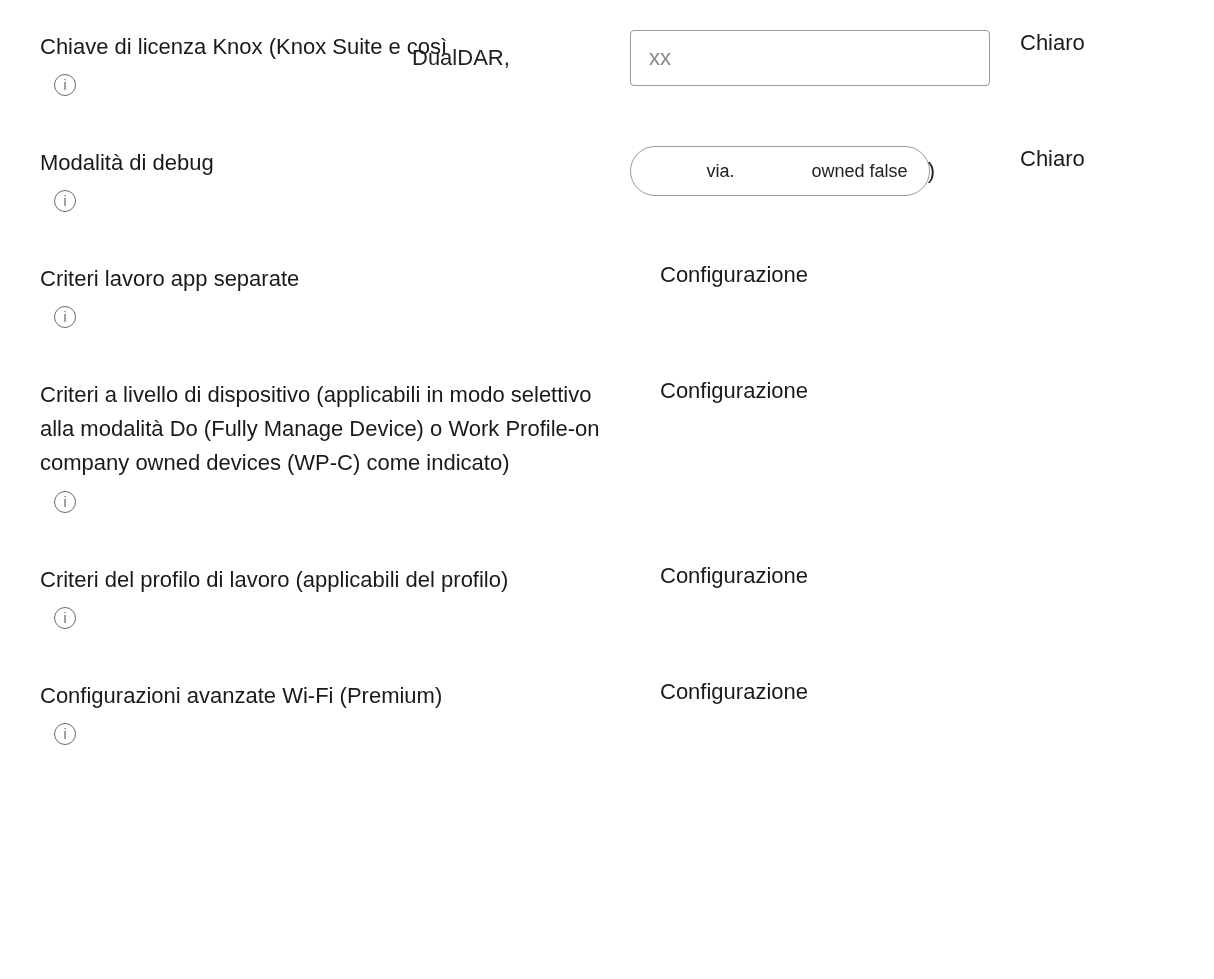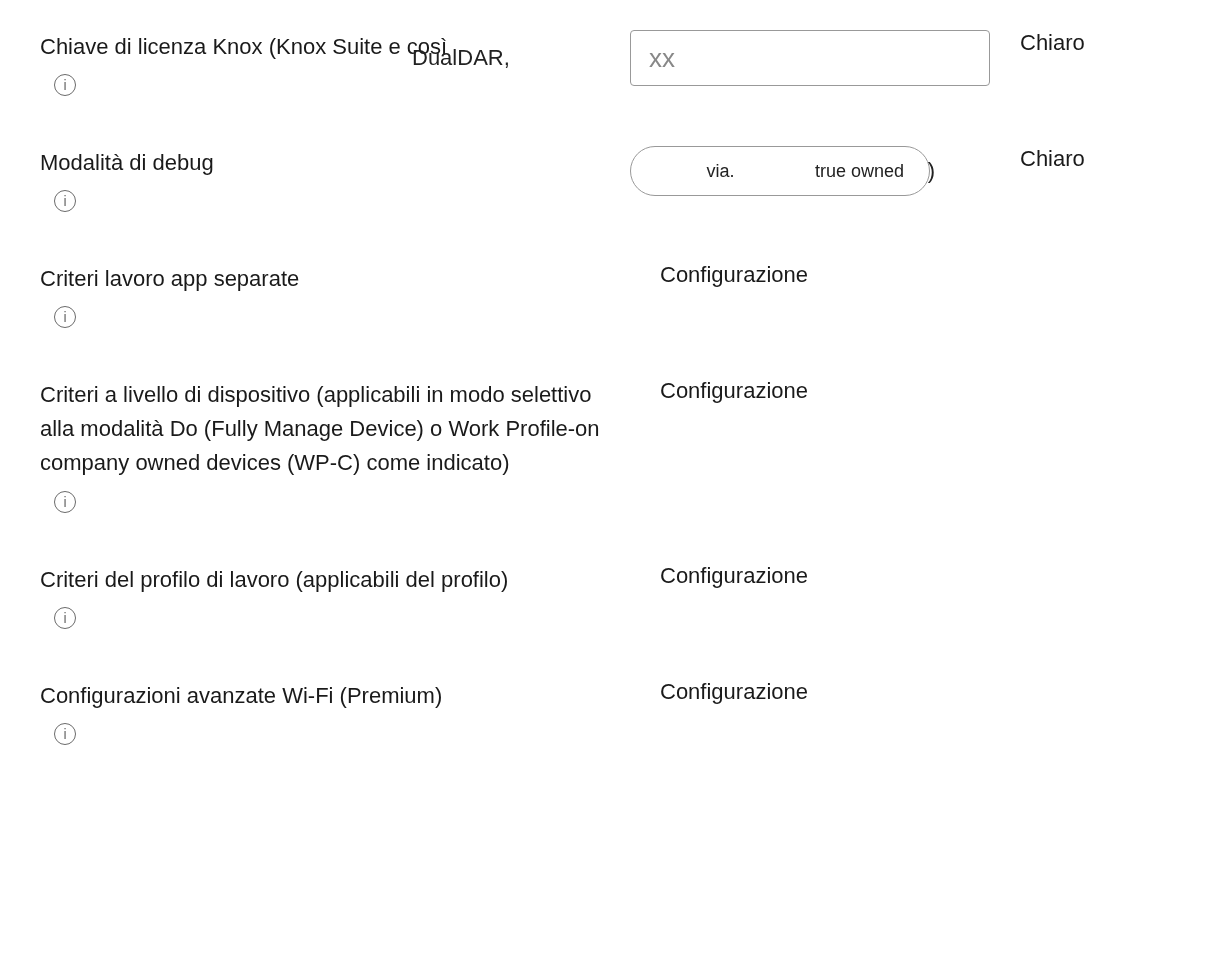--- a/index.html
+++ b/index.html
@@ -52,21 +52,21 @@
       position: relative;
       display: flex;
       align-items: center;
     }
     .text-input {
       width: 360px;
       height: 56px;
       border: 1.5px solid #999;
       border-radius: 4px;
       padding: 0 18px;
-      font-size: 26px;
+      font-size: 22px;
       font-family: inherit;
       color: #888;
       outline: none;
     }
     .overlay-text {
       position: absolute;
       left: -218px;
       color: #222;
       font-size: 22px;
       pointer-events: none;
@@ -132,21 +132,21 @@
 <div class="row">
   <div class="label-col">
     <span class="label-text">Modalità di debug</span>
     <div class="info-icon-wrap">
       <span class="info-icon">i</span>
     </div>
   </div>
   <div class="control-col">
     <div class="segmented">
       <button class="seg-btn">via.</button>
-      <button class="seg-btn">true owned</button>
+      <button class="seg-btn">owned false</button>
       <span class="seg-extra">)</span>
     </div>
   </div>
   <div class="action-col">Chiaro</div>
 </div>
 
 <div class="row">
   <div class="label-col">
     <span class="label-text">Criteri lavoro app separate</span>
     <div class="info-icon-wrap">

